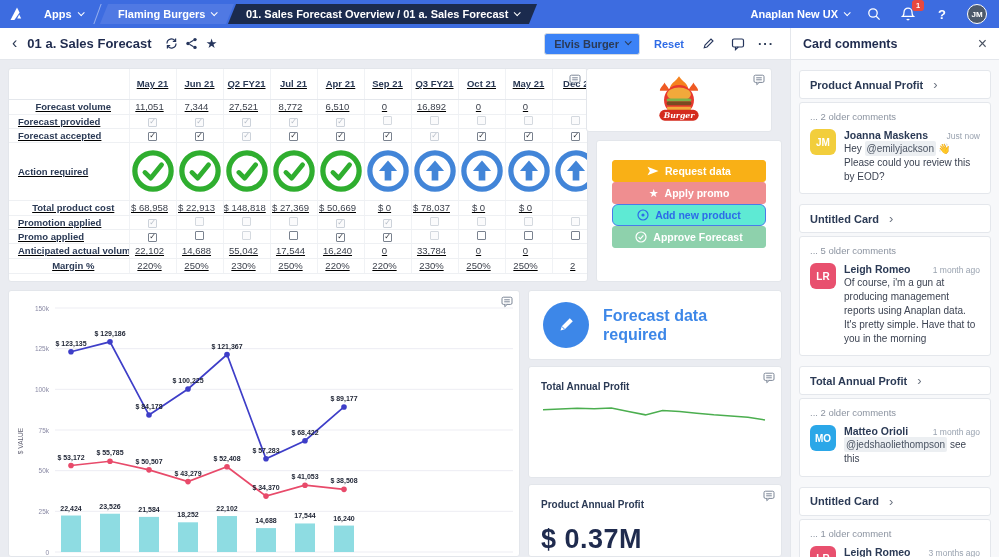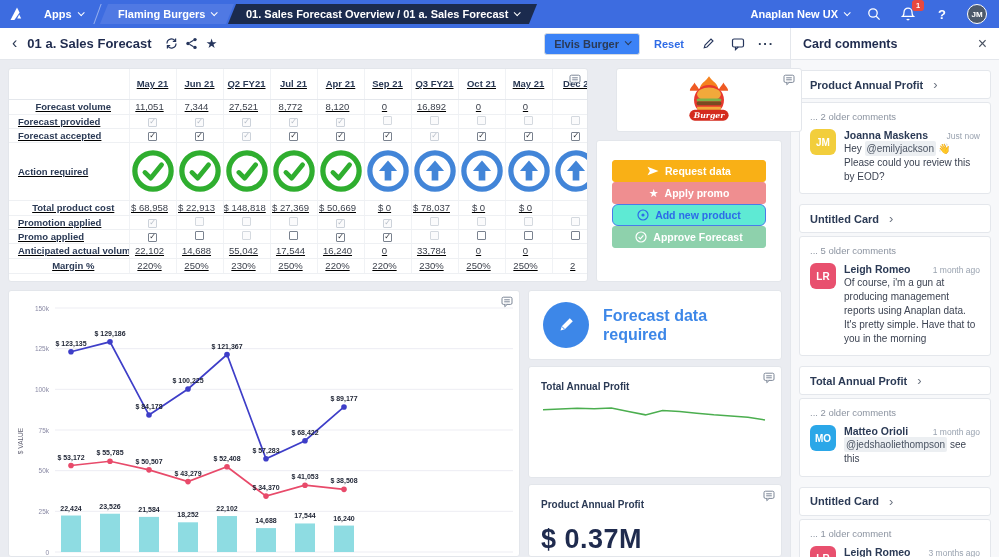--- a/index.html
+++ b/index.html
@@ -75,21 +75,21 @@
   td.ctr { text-align:center; vertical-align:middle; }
   tr.r-number td { height:15px;text-align:center; }
   tr.r-checkbox td { height:14px; }
   tr.r-icon td { height:58px; }
   .cb { display:inline-flex; align-items:center; justify-content:center; width:9px; height:9px; border:1px solid #7a828f; background:#fff; font-size:8px; line-height:8px; color:#2b2f38; border-radius:1px; }
   .cb.unchecked { color:transparent; }
   .cb.checked-disabled { border-color:#ccd2da; color:#b4bcc7; background:#fbfbfc; }
   .cb.unchecked-disabled { border-color:#d4d9df; color:transparent; background:#fbfbfc; }
   .act { width:42px; height:42px; display:inline-block; vertical-align:middle; }
 
-  #logo-card { left:616px; top:8px; width:186px; height:64px; display:flex; align-items:center; justify-content:center; }
+  #logo-card { left:586px; top:8px; width:186px; height:64px; display:flex; align-items:center; justify-content:center; }
   #actions-card { left:596px; top:80px; width:186px; height:142px; padding:19px 15px 0; }
   .abtn { width:100%; height:22px; border-radius:3px; display:flex; align-items:center; justify-content:center; gap:6px; font-size:10.5px; font-weight:bold; cursor:pointer; border:1px solid transparent; font-family:inherit; }
 
   #chart-card { left:8px; top:230px; width:512px; height:267px; }
   #kpi-col1 { left:528px; top:230px; width:254px; height:70px; display:flex; align-items:center; padding:0 14px; gap:14px; }
   .status-circle { width:46px; height:46px; border-radius:50%; background:#3d87e8; display:flex; align-items:center; justify-content:center; flex-shrink:0; }
   .status-text { font-size:16px; font-weight:bold; color:#3d87e8; line-height:1.2; width:130px; }
   #kpi1 { left:528px; top:306px; width:254px; height:112px; padding:14px 12px 8px; }
   #kpi2 { left:528px; top:424px; width:254px; height:73px; padding:14px 12px 8px; }
   .kpi-title { font-size:10px; font-weight:bold; color:#2b3a55; }
@@ -315,21 +315,21 @@
                 <th>Oct 21</th>
                 <th>May 21</th>
                 <th>Dec 2</th>
               </tr>
               <tr class="r-number">
                 <td class="lbl">Forecast volume</td>
                 <td class="num">11,051</td>
                 <td class="num">7,344</td>
                 <td class="num">27,521</td>
                 <td class="num">8,772</td>
-                <td class="num">8,120</td>
+                <td class="num">6,510</td>
                 <td class="num">0</td>
                 <td class="num">16,892</td>
                 <td class="num">0</td>
                 <td class="num">0</td>
                 <td class="num"></td>
               </tr>
               <tr class="r-checkbox">
                 <td class="lbl">Forecast provided</td>
                 <td class="ctr"><span class="cb checked-disabled">✓</span></td>
                 <td class="ctr"><span class="cb checked-disabled">✓</span></td>

